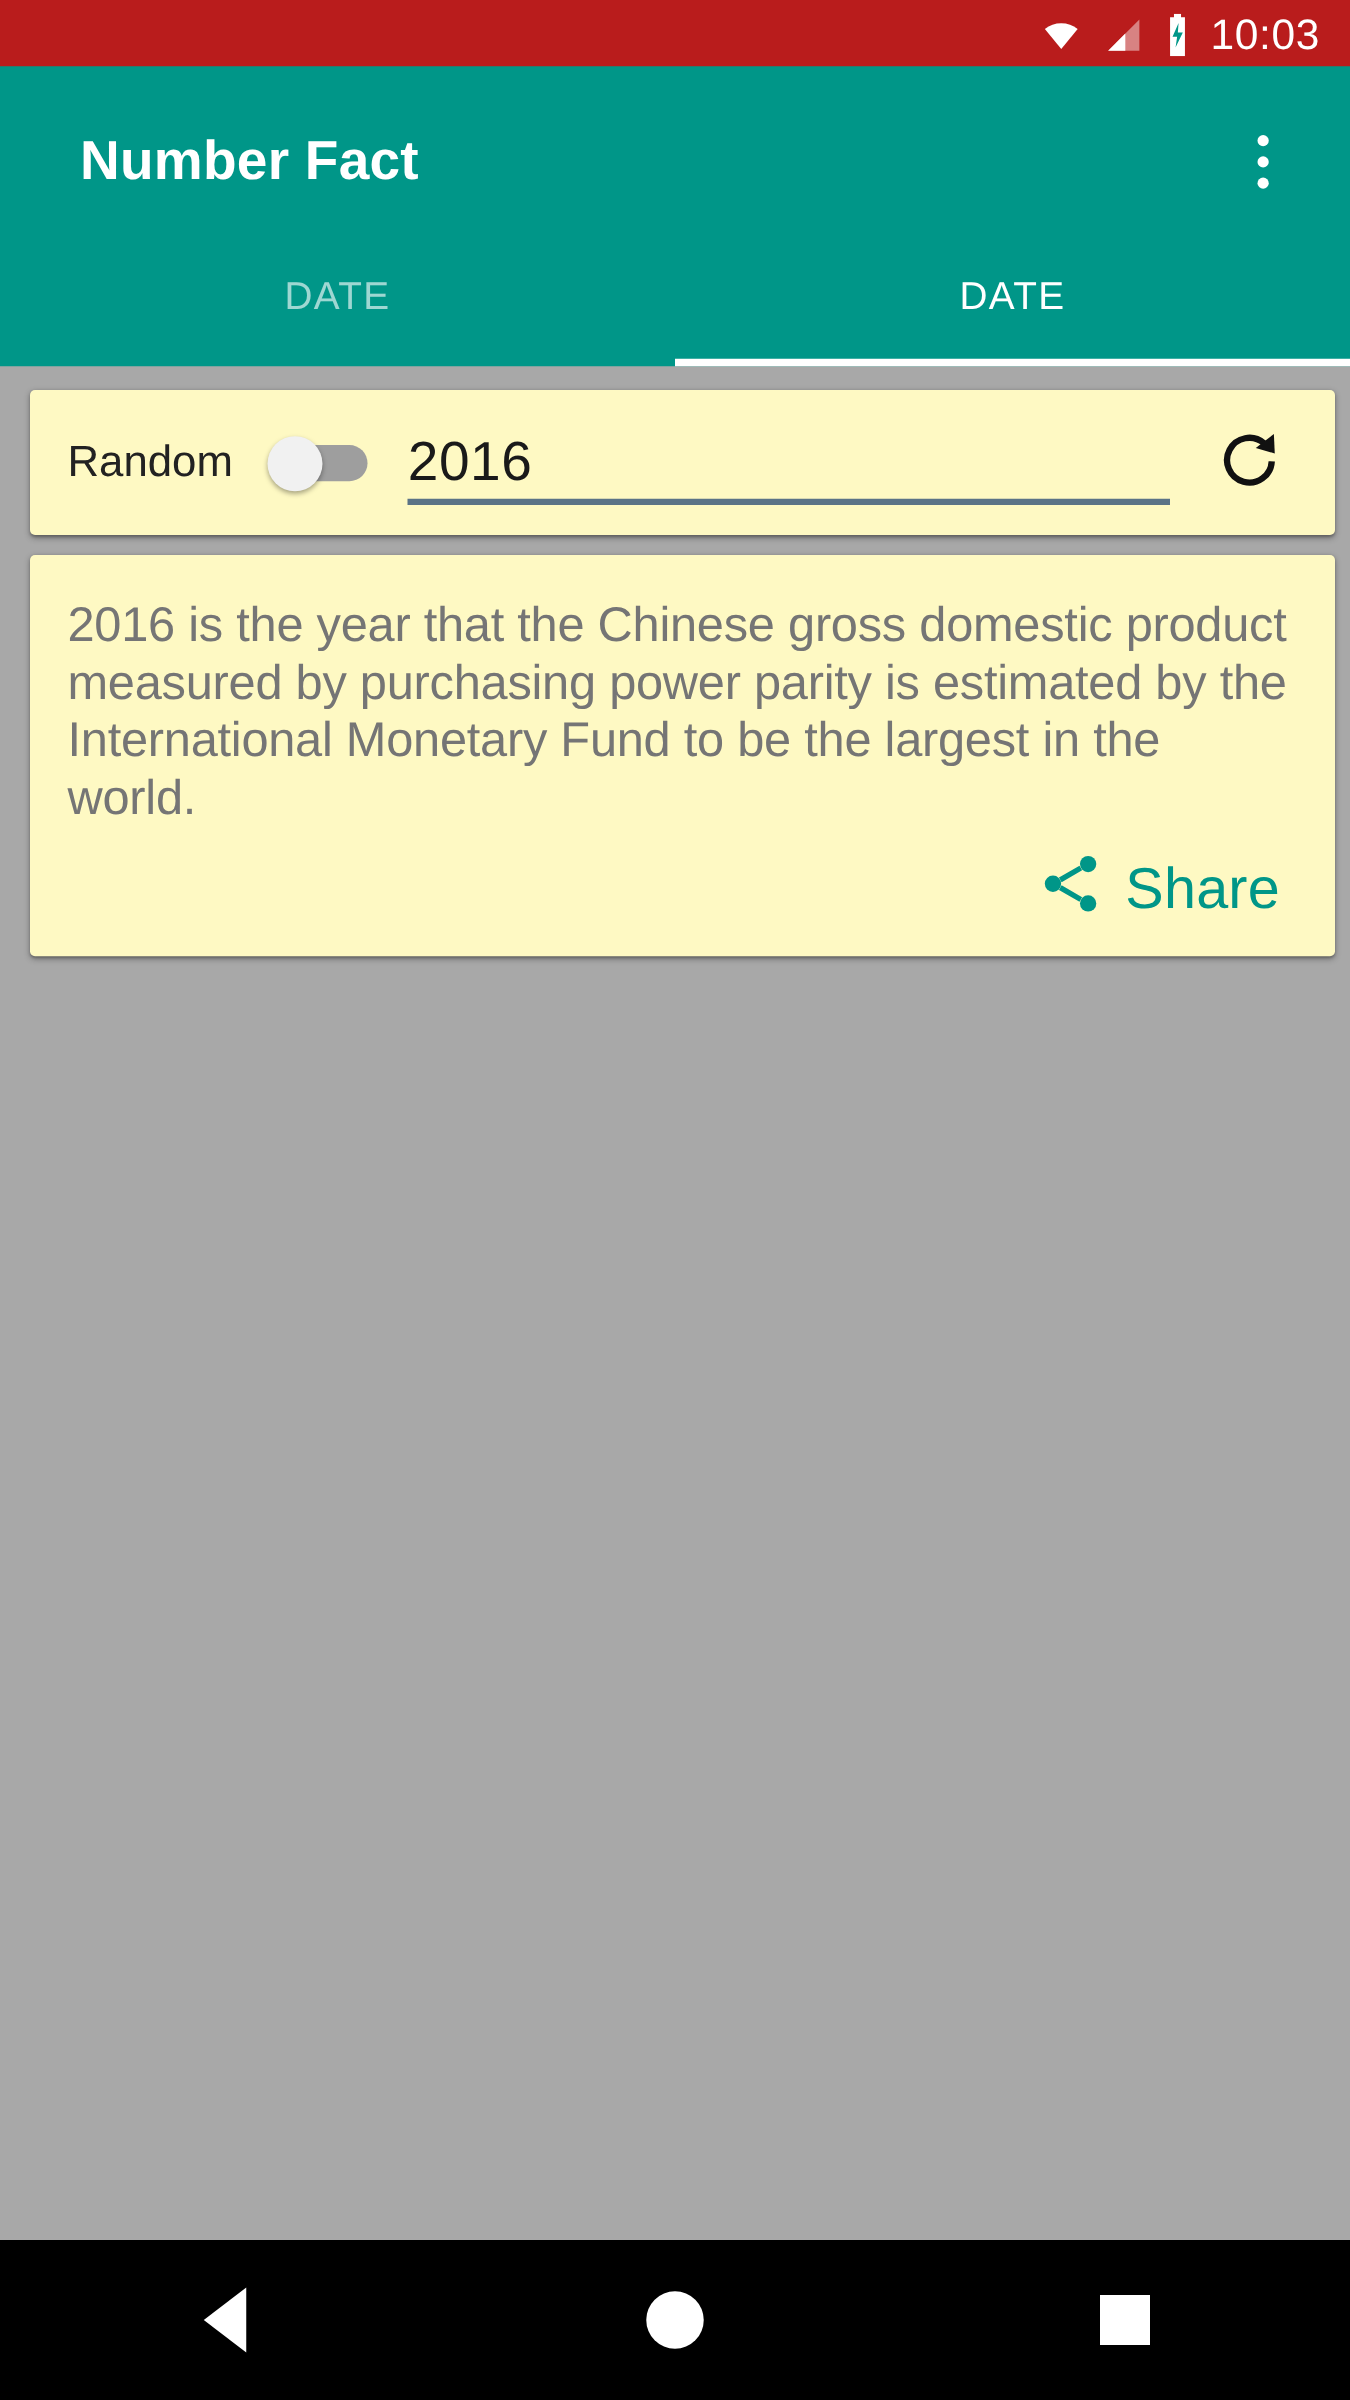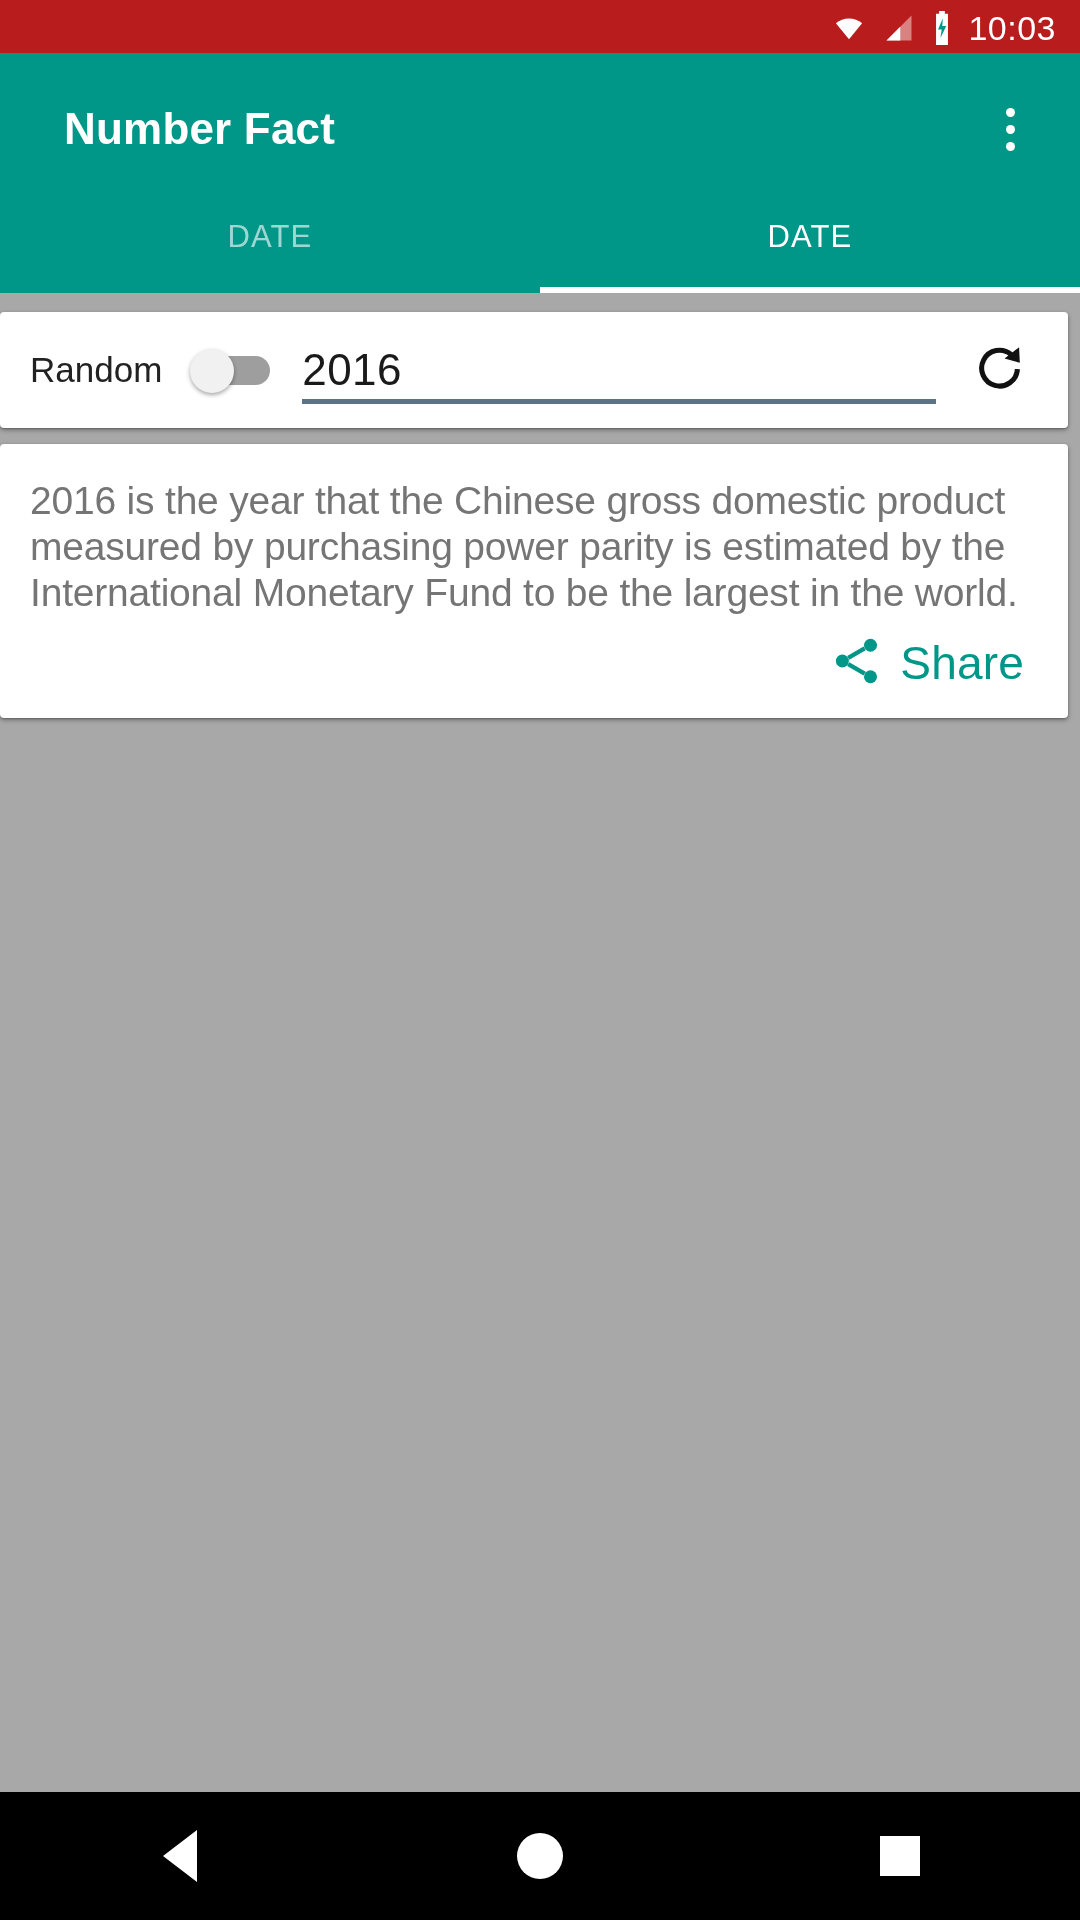--- a/index.html
+++ b/index.html
@@ -51,23 +51,23 @@
   .tab.active span { color:#ffffff; }
   .tab.active::after {
     content:""; position:absolute; left:0; right:0; bottom:0;
     height:6px; background:#ffffff;
   }
 
   
   .content { position:absolute; top:296px; left:0; width:1080px; bottom:128px; background:#a8a8a8; }
 
   .card {
-    background:#ffffff; border-radius:4px;
+    background:#fef9c3; border-radius:4px;
     box-shadow:0 2px 5px rgba(0,0,0,.32), 0 1px 2px rgba(0,0,0,.22);
-    margin:16px 12px 0 0;
+    margin:16px 12px 0 24px;
   }
 
   
   .input-card { height:116px; display:flex; align-items:center; padding:0 26px 0 30px; }
   .random-label { font-size:35px; color:#222; white-space:nowrap; }
   .switch {
     position:relative; width:92px; height:50px; margin-left:20px; margin-right:28px;
     cursor:pointer; flex:none;
   }
   .switch .track {

